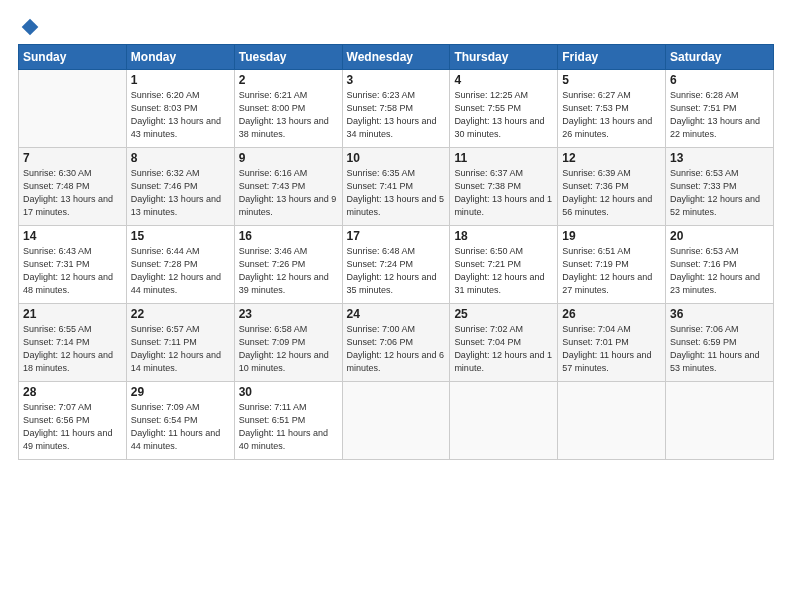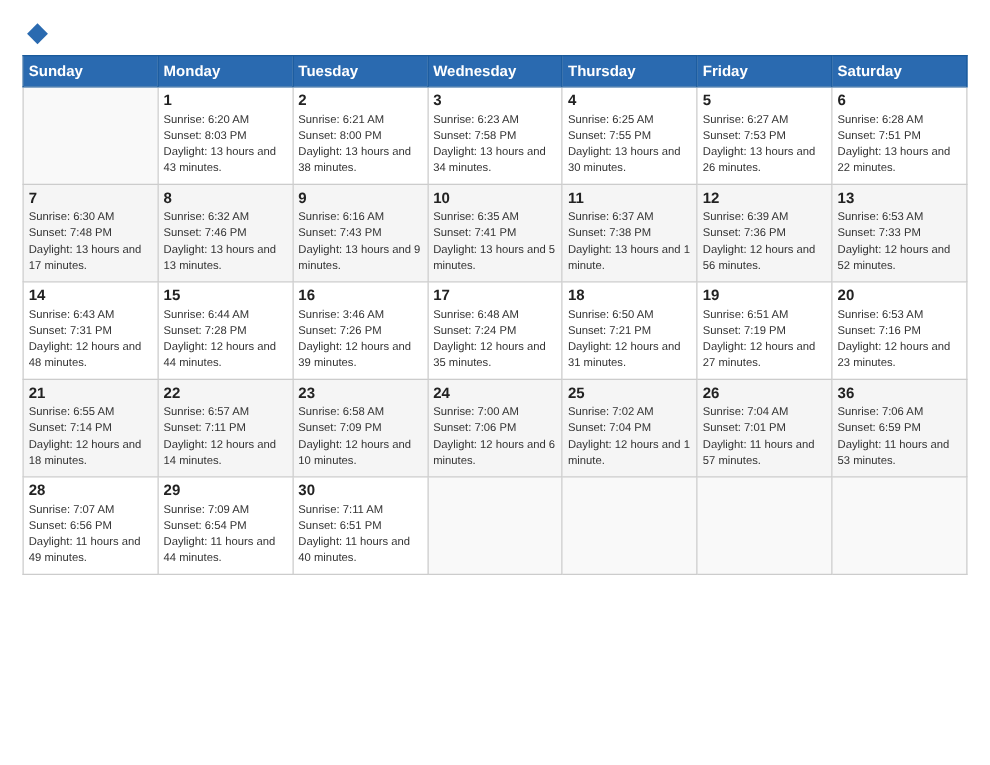--- a/index.html
+++ b/index.html
@@ -145,21 +145,21 @@
           </td>
           <td>
             <div class="day-number">3</div>
             <div class="day-info">Sunrise: 6:23 AM
 Sunset: 7:58 PM
 Daylight: 13 hours
 and 34 minutes.</div>
           </td>
           <td>
             <div class="day-number">4</div>
-            <div class="day-info">Sunrise: 6:25 AM
+            <div class="day-info">Sunrise: 12:25 AM
 Sunset: 7:55 PM
 Daylight: 13 hours
 and 30 minutes.</div>
           </td>
           <td>
             <div class="day-number">5</div>
             <div class="day-info">Sunrise: 6:27 AM
 Sunset: 7:53 PM
 Daylight: 13 hours
 and 26 minutes.</div>

